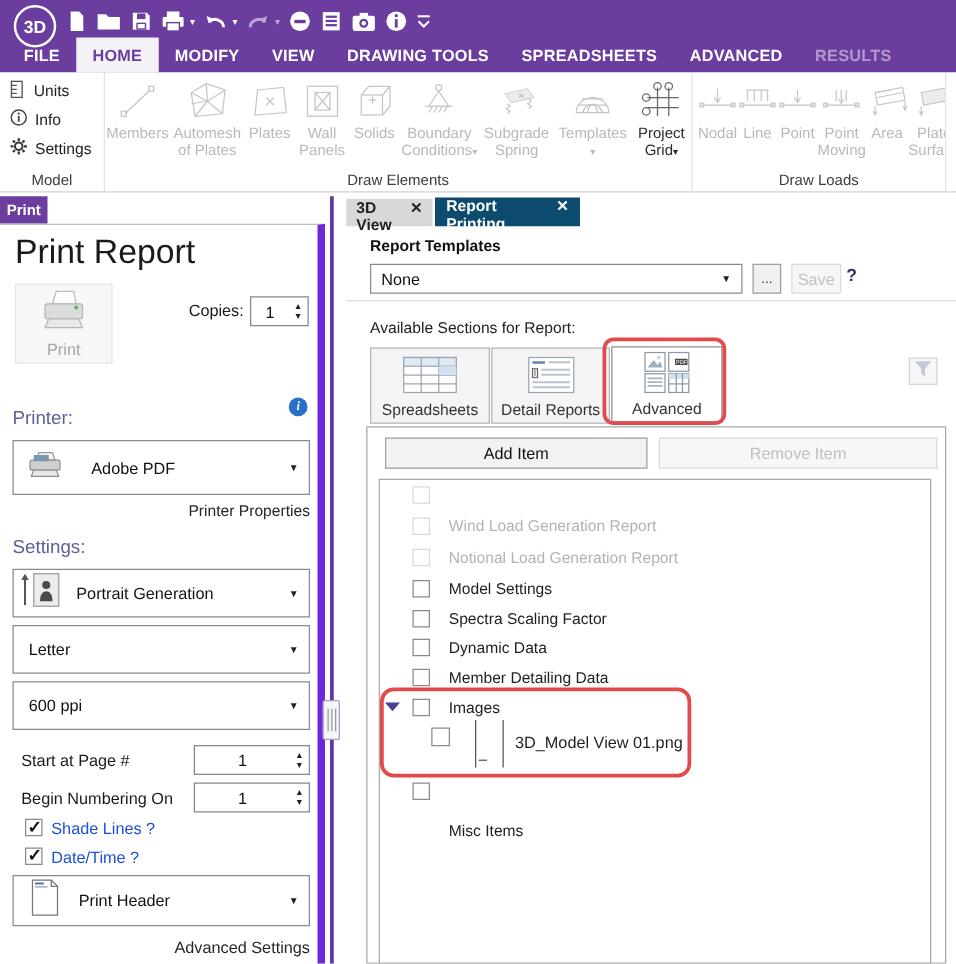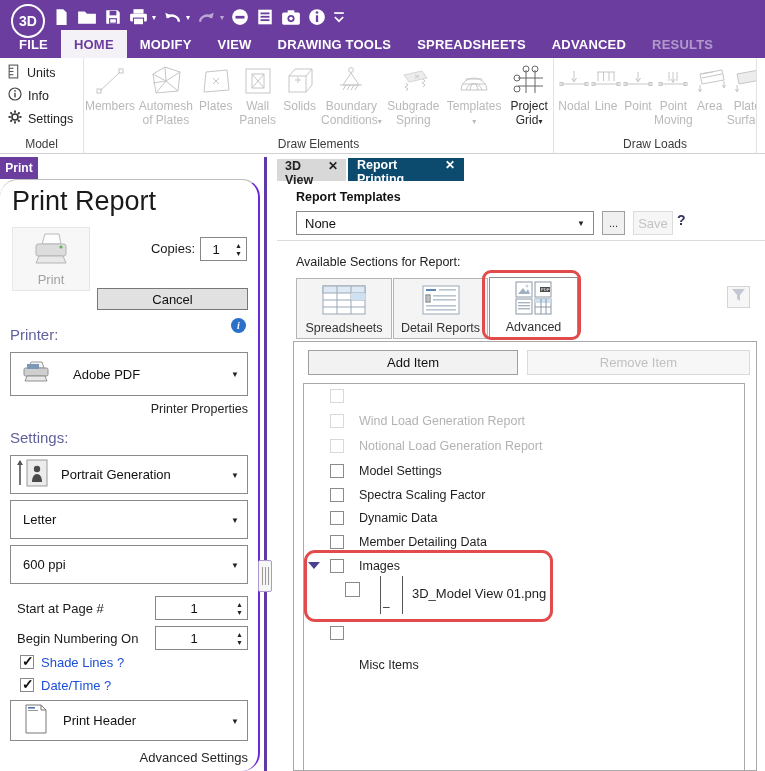--- a/index.html
+++ b/index.html
@@ -37,21 +37,21 @@
   .ritem { display:flex; flex-direction:column; align-items:center; text-align:center;
     font-size:12px; line-height:1.15; color:#b9b9b9; }
   .ritem .ricon { height:38px; display:flex; align-items:center; justify-content:center; }
   .ritem.enabled { color:#2b2b2b; }
   .rcaret { font-size:8px; }
 
   
   .print-tab { position:absolute; left:0; top:157px; width:38px; height:22px; background:#6a3d9e;
     color:#fff; font-size:12px; font-weight:600; display:flex; align-items:center; justify-content:center; }
   .print-panel { position:absolute; left:0; top:179px; width:260px; height:592px; background:#fff;
-    border-top:1px solid #bdbdbd; border-right:2px solid #6d28d9;border-radius:18px; }
+    border-top:1px solid #bdbdbd; border-right:6px solid #6d28d9; }
   .pp-title { position:absolute; left:12px; top:6px; font-size:27px; font-weight:300; color:#1a1a1a; }
   .big-print { position:absolute; left:12px; top:47px; width:78px; height:64px; background:#f7f7f7;
     border:1px solid #e6e6e6; display:flex; flex-direction:column; align-items:center;
     justify-content:center; gap:2px; }
   .big-print .lbl { color:#a3a3a3; font-size:13px; }
   .copies-lbl { position:absolute; left:100px; top:61px; width:95px; text-align:right; font-size:13px; color:#1a1a1a; }
   .spin { position:absolute; background:#fff; border:1px solid #878787; display:flex; height:24px; }
   .spin .val { flex:1; text-align:center; font-size:13px; padding-top:4px; color:#111; }
   .spin .arrows { width:15px; display:flex; flex-direction:column; align-items:center;
     justify-content:center; gap:1px; font-size:7px; color:#222; line-height:1; }
@@ -515,21 +515,20 @@
       <span class="lbl">Print</span>
     </div>
     <div class="copies-lbl">Copies:</div>
     <div class="spin" id="spin-copies">
       <span class="val">1</span>
       <span class="arrows">
           <span>▲</span>
           <span>▼</span>
         </span>
     </div>
-    <div class="btn" id="btn-cancel">Cancel</div>
     <div class="info-dot">i</div>
 
     <div class="sect-lbl" style="top:146px">Printer:</div>
     <div class="combo" id="combo-printer">
       <span style="margin-left:10px"><svg width="30" height="24" viewBox="0 0 30 24">
             <polygon points="8,8 10,2 21,2 23,8" fill="#f5f5f5" stroke="#999"></polygon>
             <rect x="3" y="8" width="24" height="8" rx="1.5" fill="#cfcfcf" stroke="#909090"></rect>
             <rect x="6" y="4" width="12" height="5" fill="#7c96b5"></rect>
             <polygon points="6,16 24,16 26,21 4,21" fill="#e8e8e8" stroke="#909090"></polygon>
           </svg></span>

